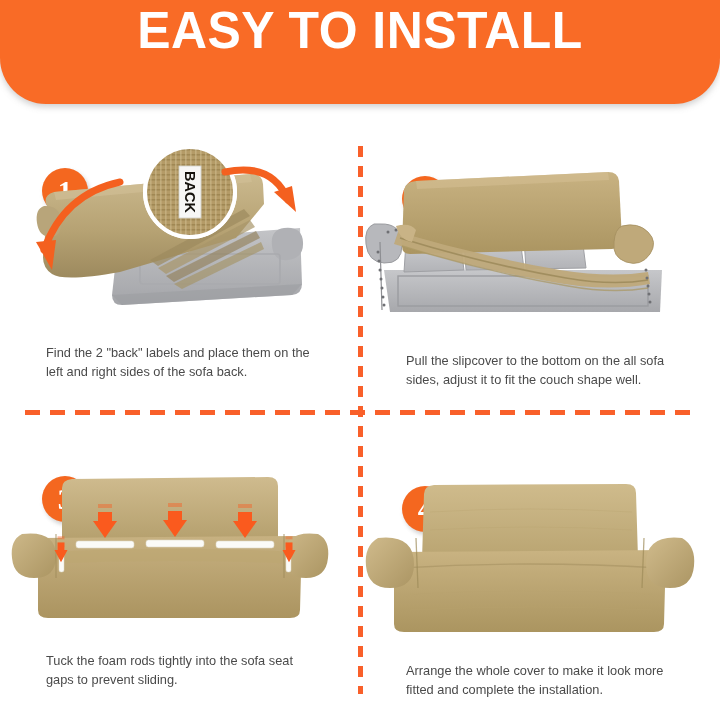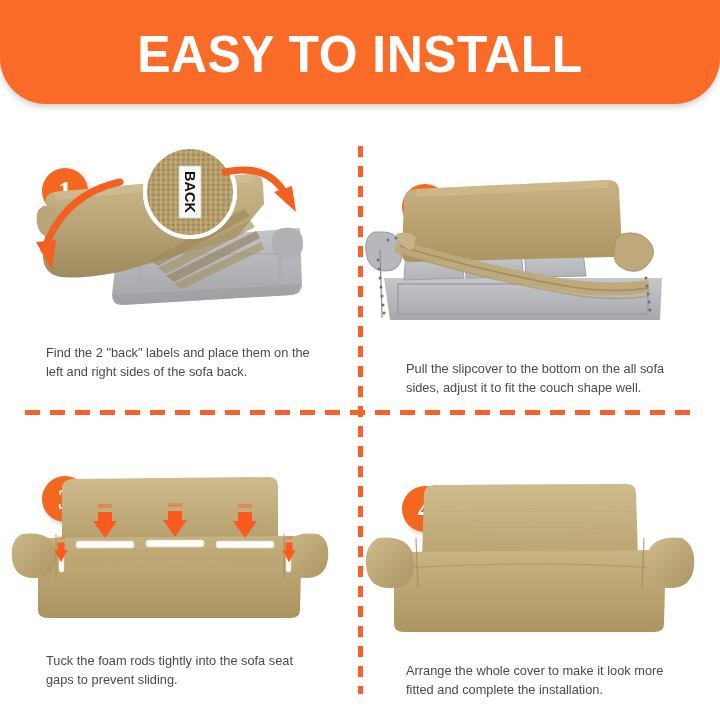--- a/index.html
+++ b/index.html
@@ -21,21 +21,20 @@
     position: absolute;
     left: 0;
     top: 0;
     width: 720px;
     height: 104px;
     background: #f96b26;
     border-bottom-left-radius: 46px;
     border-bottom-right-radius: 46px;
     box-shadow: 0 3px 6px rgba(120,120,120,0.35);
     display: flex;
-    align-items: center;
     justify-content: center;
   }
   #header-title {
     color: #ffffff;
     font-family: "Liberation Sans", sans-serif;
     font-size: 52px;
     font-weight: bold;
     letter-spacing: 0.5px;
     line-height: 1;
     transform: scaleX(0.96);
@@ -50,21 +49,21 @@
     width: 720px;
     height: 616px;
   }
 
   .step-cell {
     position: absolute;
     width: 360px;
     height: 308px;
   }
   .cell-1 { left: 0;   top: 0; }
-  .cell-2 { left: 360px; top: 16px; }
+  .cell-2 { left: 360px; top: 8px; }
   .cell-3 { left: 0;   top: 308px; padding-left: 16px; }
   .cell-4 { left: 360px; top: 318px; }
 
   
   .divider-v {
     position: absolute;
     left: 358px;
     top: 42px;
     width: 5px;
     height: 548px;

